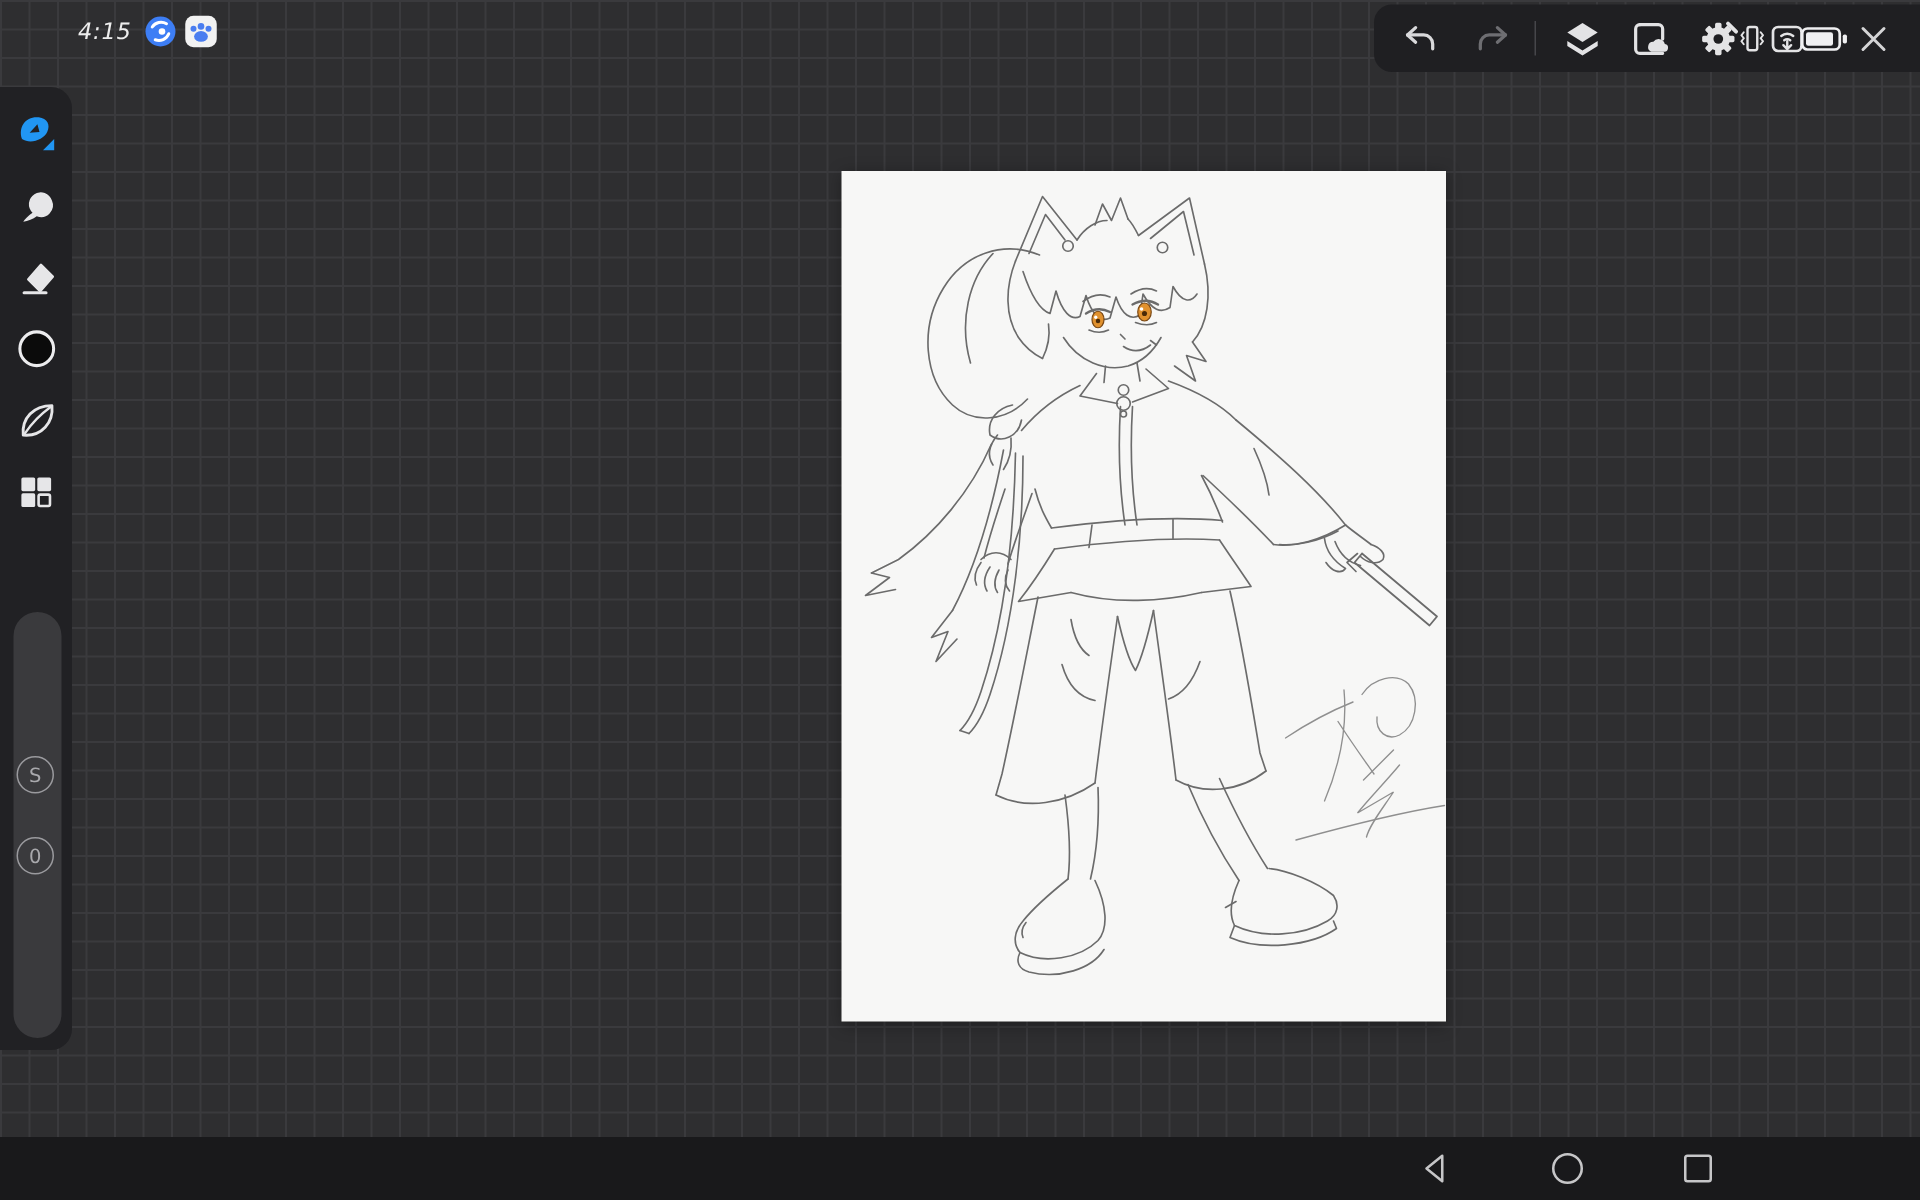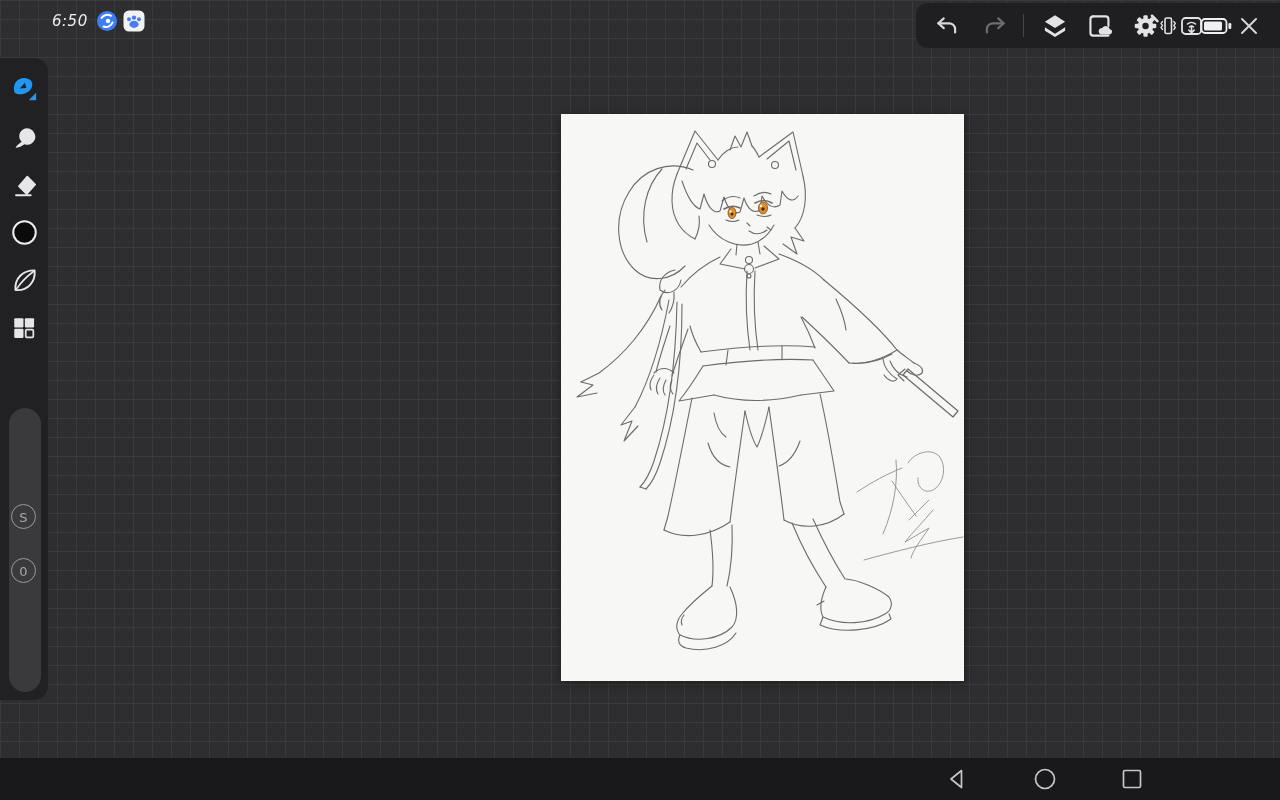--- a/index.html
+++ b/index.html
@@ -58,21 +58,21 @@
   
   .nav-bar{position:absolute;left:0;bottom:0;width:1280px;height:42px;background:#19191b;z-index:6;}
   .nav-btn{position:absolute;top:50%;transform:translate(-50%,-50%);cursor:pointer;}
 </style>
 </head>
 <body>
 
 <div class="workspace"></div>
 
 <div class="status-left">
-  <span class="status-time">6:50</span>
+  <span class="status-time">4:15</span>
   <span class="st-icon">
     <svg width="22" height="22" viewBox="0 0 22 22">
       <circle cx="11" cy="11" r="10" fill="#3d7ef5"></circle>
       <path d="M5.5,8 A7,7 0 0 1 15,5.8" stroke="#fff" stroke-width="2" fill="none" stroke-linecap="round"></path>
       <path d="M7.5,16.5 A7,7 0 0 0 16.5,12.5" stroke="#fff" stroke-width="2" fill="none" stroke-linecap="round"></path>
       <circle cx="12" cy="11" r="2.2" fill="#fff"></circle>
     </svg>
   </span>
   <span class="st-icon">
     <svg width="22" height="22" viewBox="0 0 22 22">

